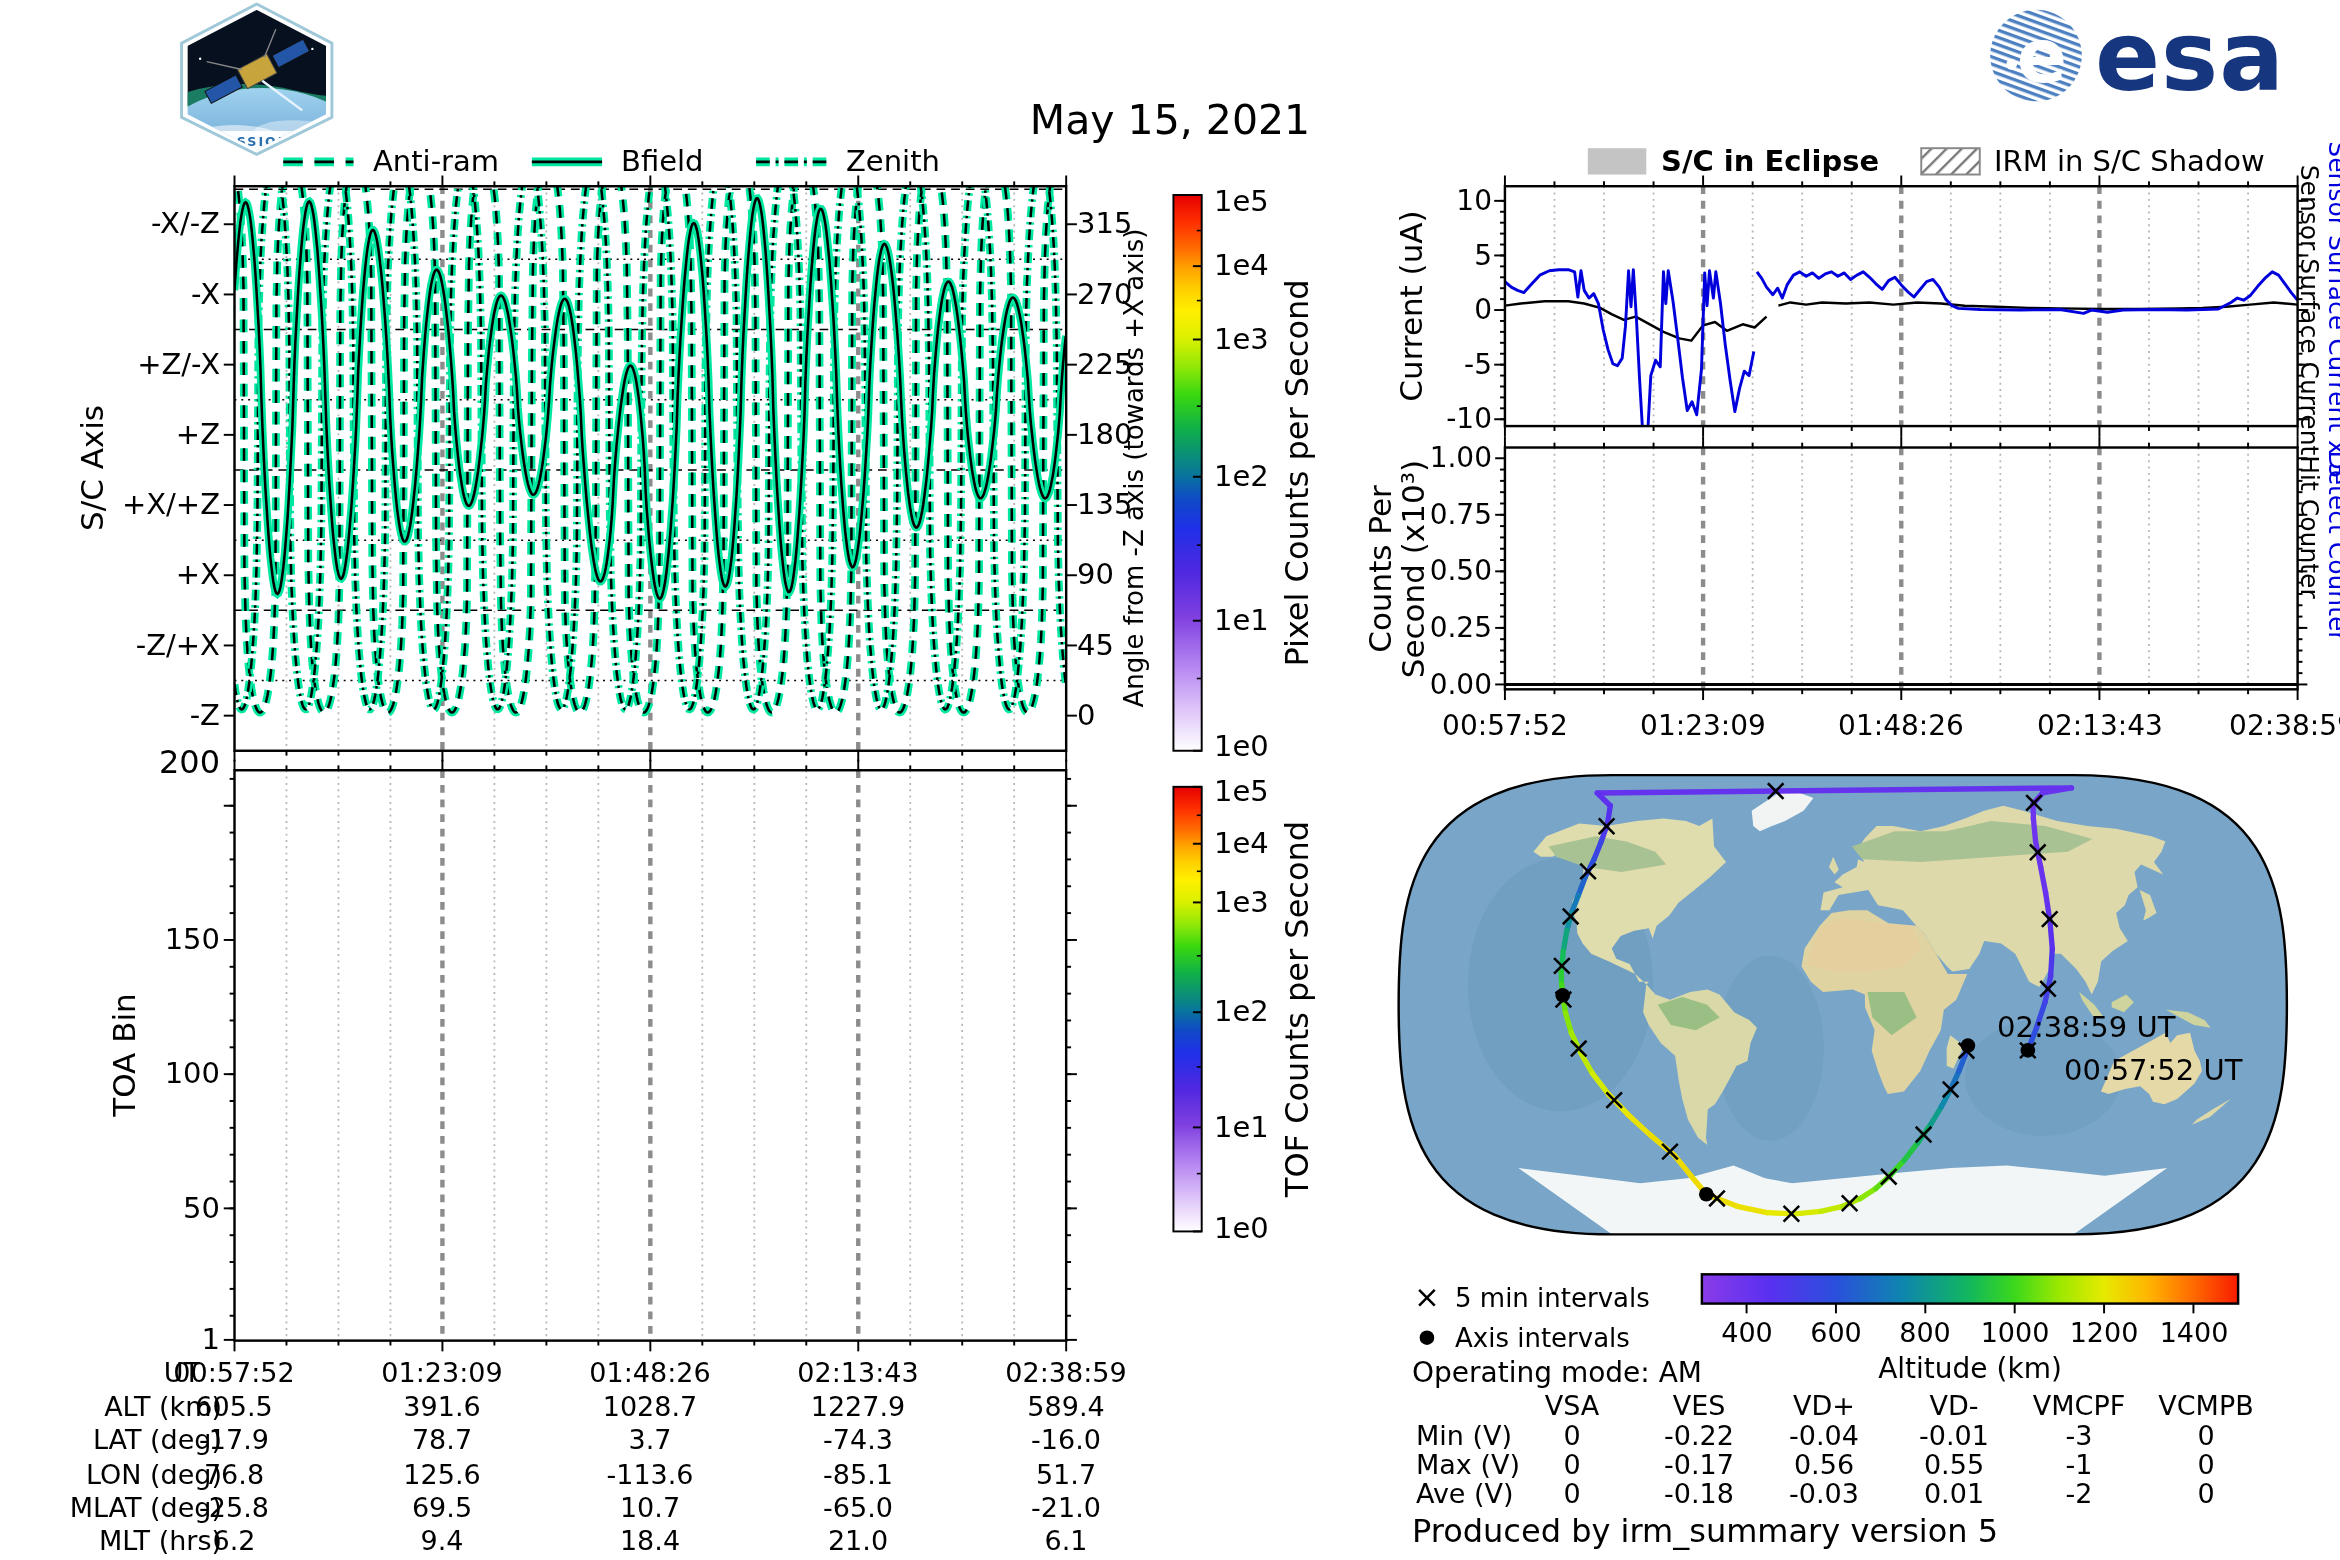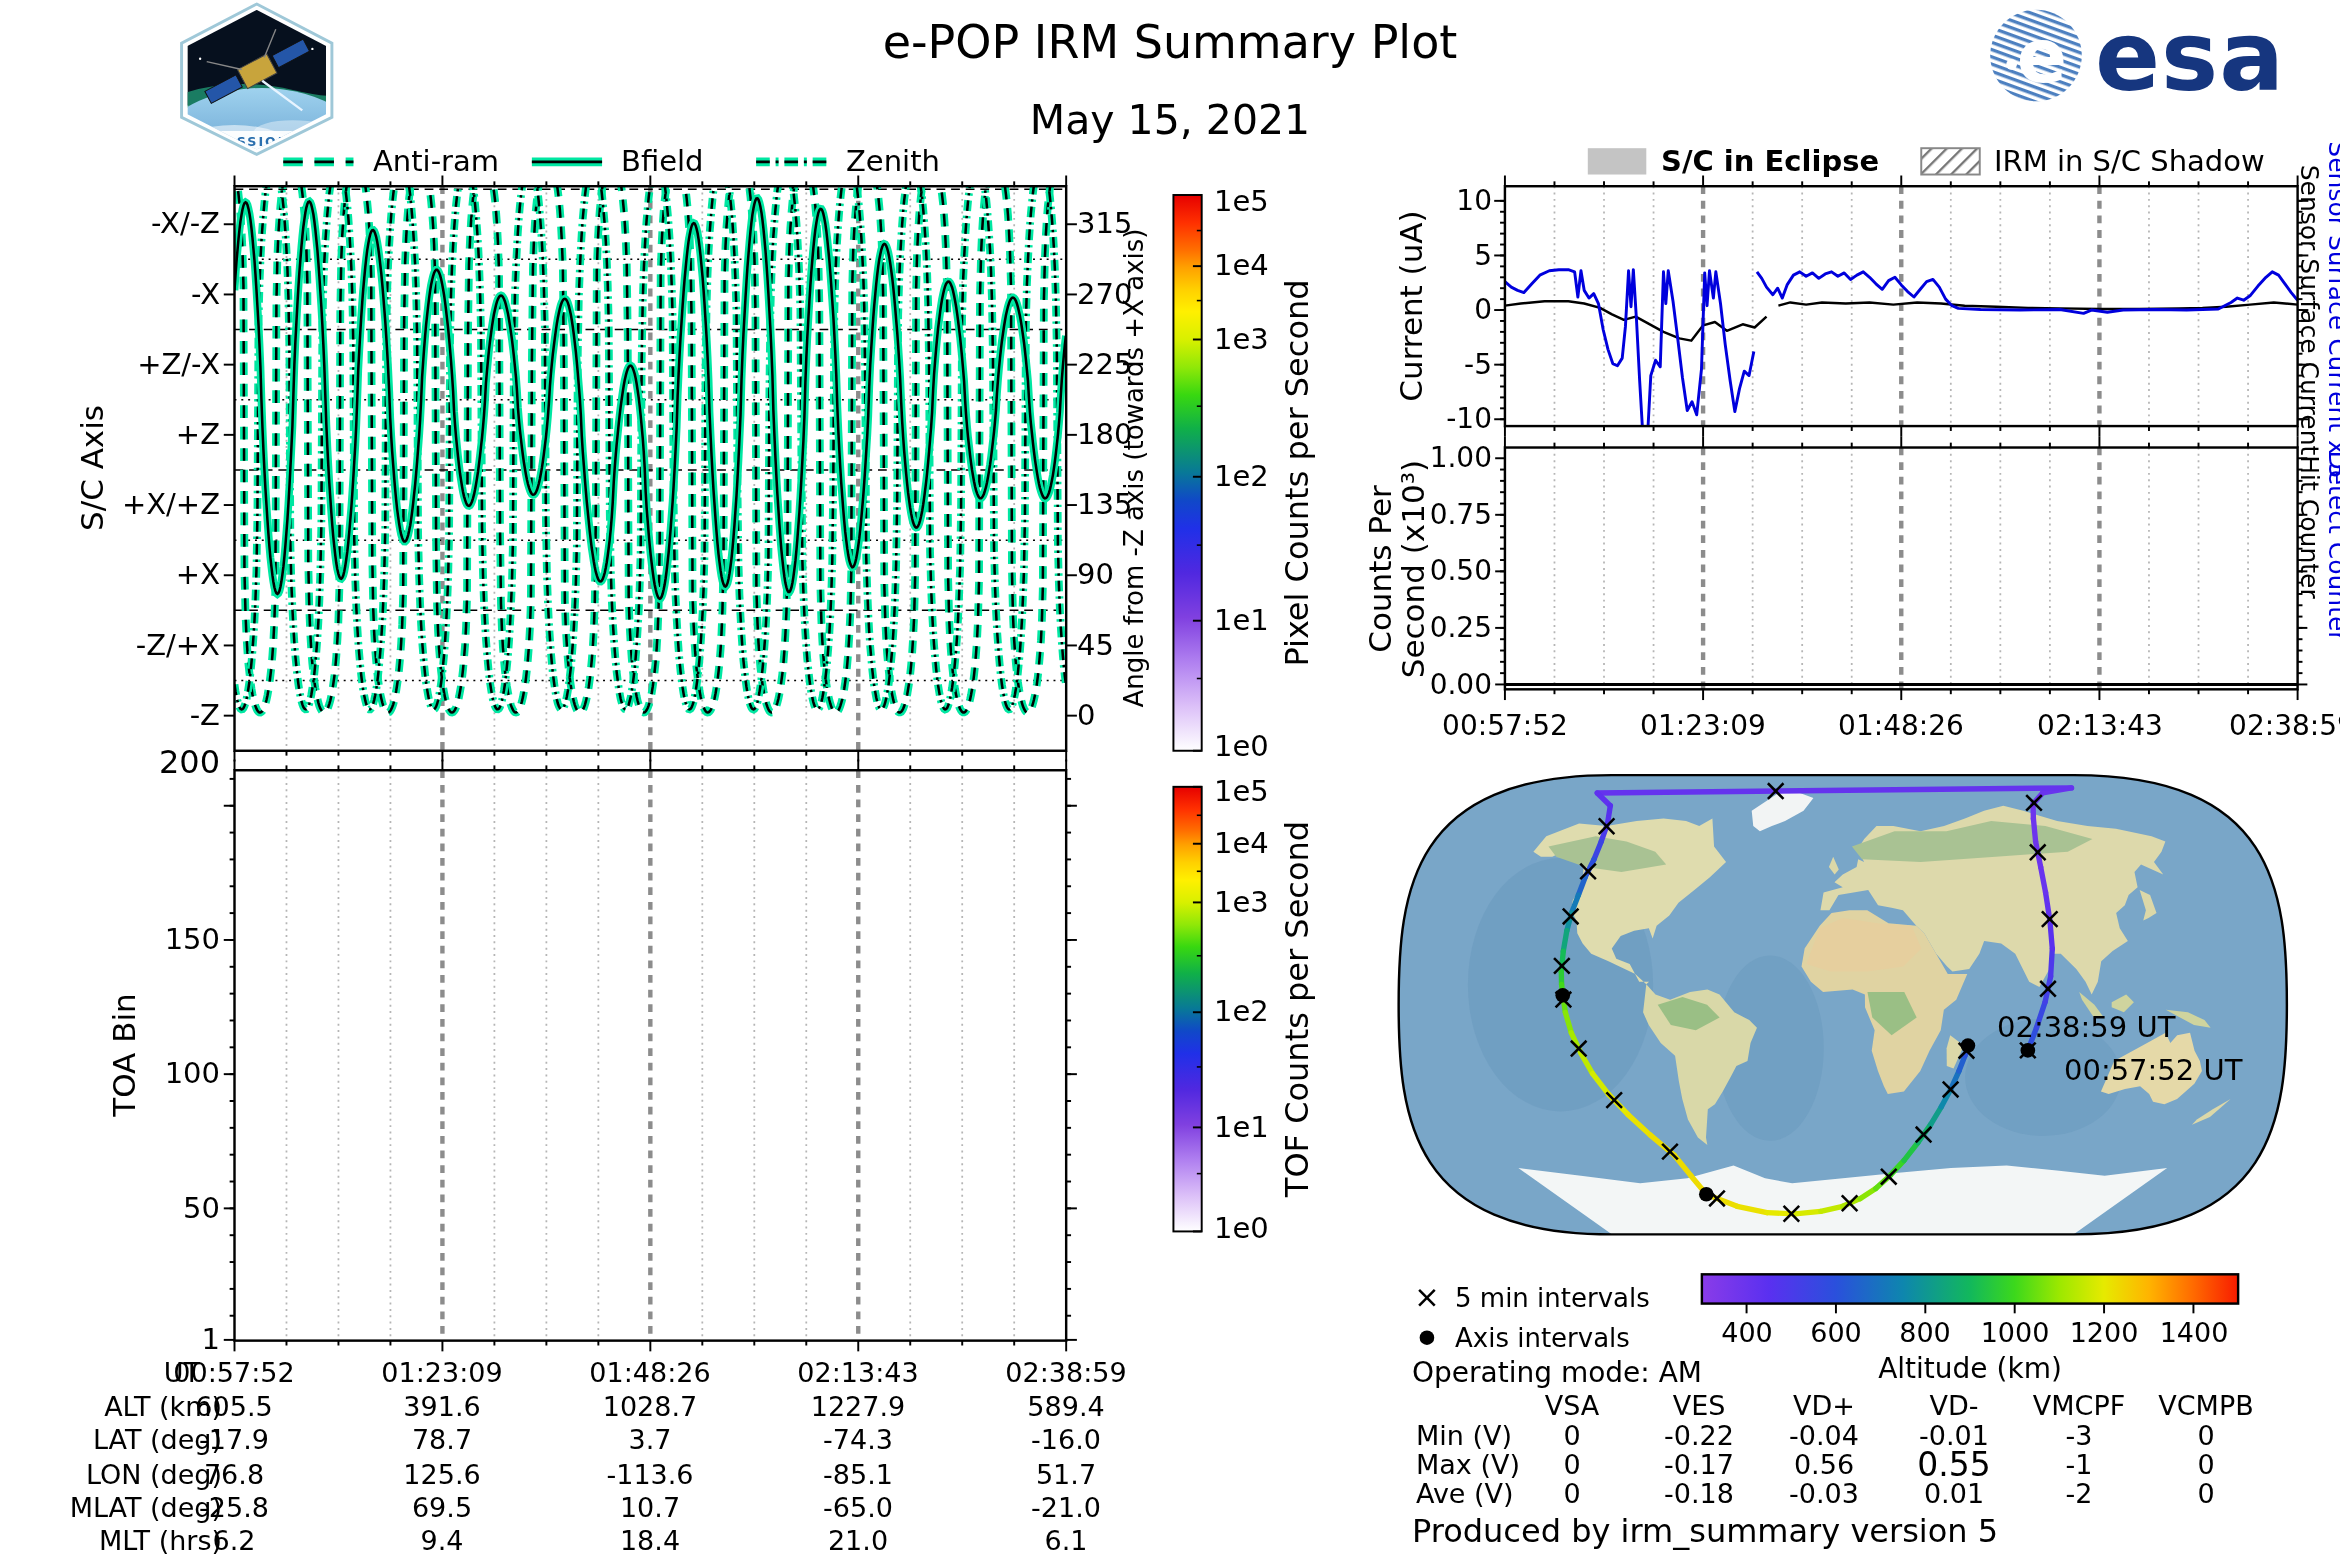--- a/index.html
+++ b/index.html
@@ -46,21 +46,20 @@
         <rect x="284" y="66" width="36" height="14" fill="#2456a8" stroke="#111" stroke-width="1"></rect>
         <line x1="222" y1="40" x2="250" y2="64" stroke="#888" stroke-width="1.4"></line>
         <line x1="300" y1="44" x2="276" y2="64" stroke="#888" stroke-width="1.4"></line>
         <line x1="263" y1="84" x2="285" y2="130" stroke="#e8f4ff" stroke-width="2.4"></line>
       </g>
       <rect x="186" y="134" width="160" height="24" fill="#ffffff" opacity="0.92"></rect>
       <text id="patch-text" x="263" y="149" text-anchor="middle" font-size="13" font-weight="bold" fill="#2b6fae" letter-spacing="2">CASSIOPE</text>
     </g>
   </svg>
 
-  <div class="title lbl">e-POP IRM Summary Plot</div>
   <div class="subtitle lbl">May 15, 2021</div>
 
   <svg style="position:absolute;left:1960px;top:0;" width="380" height="117" viewBox="0 0 390 120">
     <defs>
       <pattern id="esaStripes" patternUnits="userSpaceOnUse" width="7" height="7" patternTransform="rotate(20)">
         <rect width="7" height="7" fill="#ffffff"></rect>
         <rect width="7" height="3.4" fill="#4d80c0"></rect>
       </pattern>
     </defs>
     <circle cx="78" cy="57" r="47" fill="url(#esaStripes)" stroke="#ffffff" stroke-width="0"></circle>
@@ -835,21 +834,21 @@
     <div class="lbl" style="left: 1572px; top: 1436px; font-size: 27px; transform: translate(-50%, -50%);">0</div>
     <div class="lbl" style="left: 1699px; top: 1436px; font-size: 27px; transform: translate(-50%, -50%);">-0.22</div>
     <div class="lbl" style="left: 1824px; top: 1436px; font-size: 27px; transform: translate(-50%, -50%);">-0.04</div>
     <div class="lbl" style="left: 1954px; top: 1436px; font-size: 27px; transform: translate(-50%, -50%);">-0.01</div>
     <div class="lbl" style="left: 2079px; top: 1436px; font-size: 27px; transform: translate(-50%, -50%);">-3</div>
     <div class="lbl" style="left: 2206px; top: 1436px; font-size: 27px; transform: translate(-50%, -50%);">0</div>
     <div class="lbl" style="left: 1416px; top: 1465px; font-size: 27px; transform: translate(0px, -50%);">Max (V)</div>
     <div class="lbl" style="left: 1572px; top: 1465px; font-size: 27px; transform: translate(-50%, -50%);">0</div>
     <div class="lbl" style="left: 1699px; top: 1465px; font-size: 27px; transform: translate(-50%, -50%);">-0.17</div>
     <div class="lbl" style="left: 1824px; top: 1465px; font-size: 27px; transform: translate(-50%, -50%);">0.56</div>
-    <div class="lbl" style="left: 1954px; top: 1465px; font-size: 33px; transform: translate(-50%, -50%);">0.55</div>
+    <div class="lbl" style="left: 1954px; top: 1465px; font-size: 27px; transform: translate(-50%, -50%);">0.55</div>
     <div class="lbl" style="left: 2079px; top: 1465px; font-size: 27px; transform: translate(-50%, -50%);">-1</div>
     <div class="lbl" style="left: 2206px; top: 1465px; font-size: 27px; transform: translate(-50%, -50%);">0</div>
     <div class="lbl" style="left: 1416px; top: 1494px; font-size: 27px; transform: translate(0px, -50%);">Ave (V)</div>
     <div class="lbl" style="left: 1572px; top: 1494px; font-size: 27px; transform: translate(-50%, -50%);">0</div>
     <div class="lbl" style="left: 1699px; top: 1494px; font-size: 27px; transform: translate(-50%, -50%);">-0.18</div>
     <div class="lbl" style="left: 1824px; top: 1494px; font-size: 27px; transform: translate(-50%, -50%);">-0.03</div>
     <div class="lbl" style="left: 1954px; top: 1494px; font-size: 27px; transform: translate(-50%, -50%);">0.01</div>
     <div class="lbl" style="left: 2079px; top: 1494px; font-size: 27px; transform: translate(-50%, -50%);">-2</div>
     <div class="lbl" style="left: 2206px; top: 1494px; font-size: 27px; transform: translate(-50%, -50%);">0</div>
   </div>

